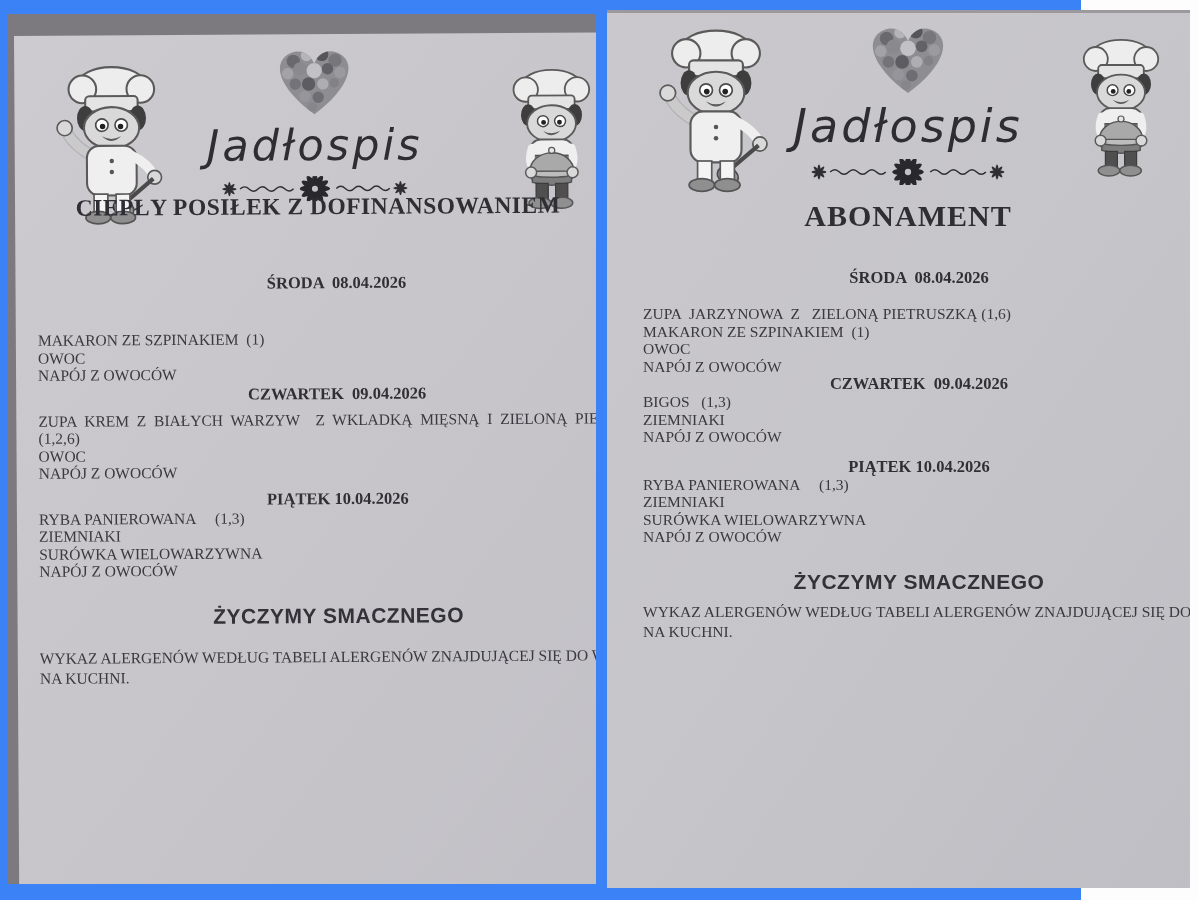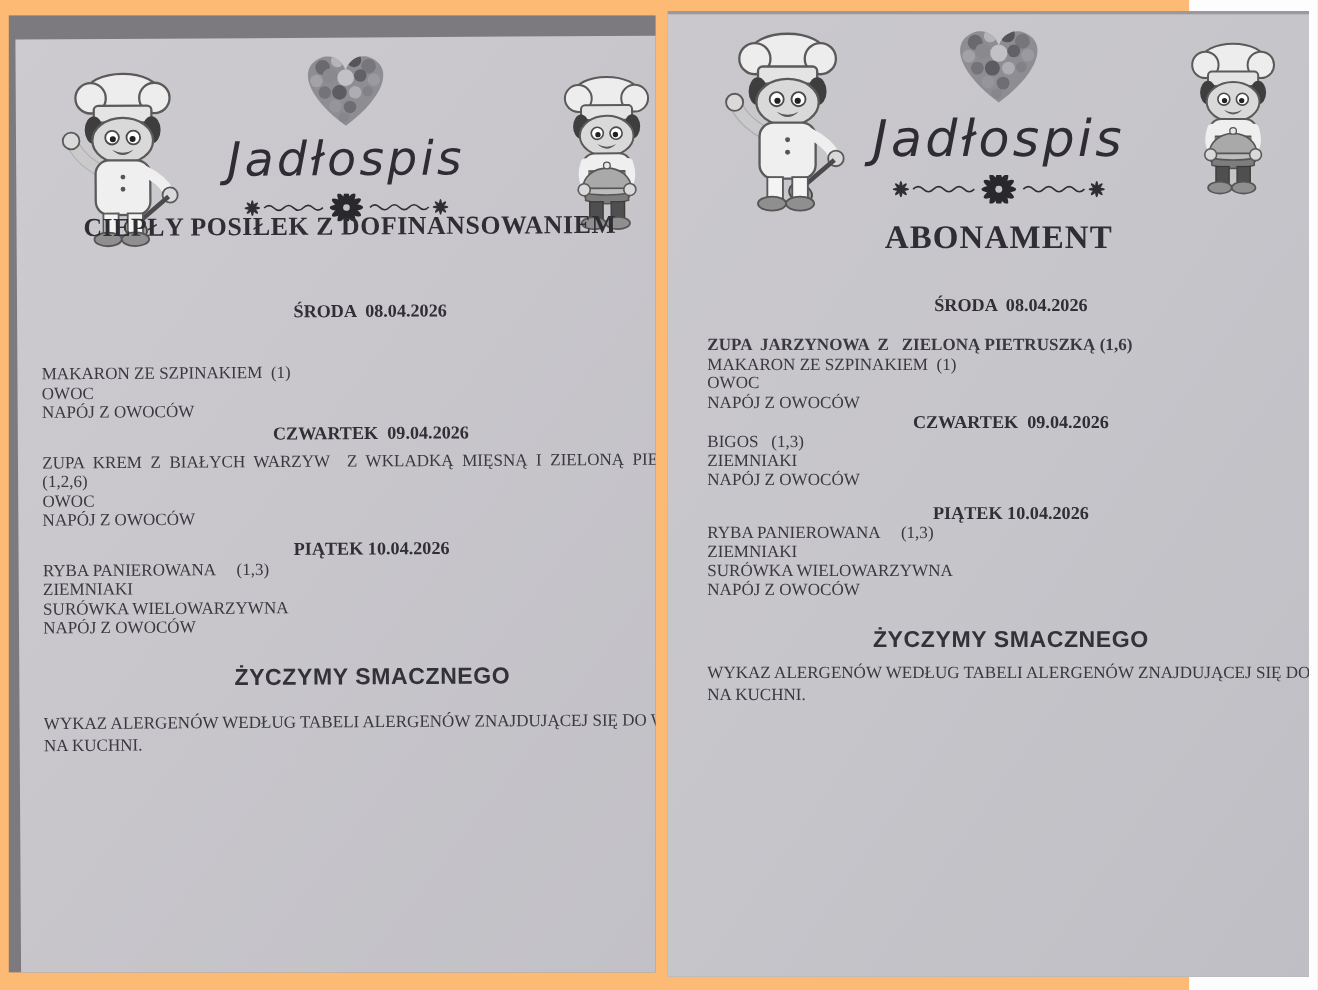--- a/index.html
+++ b/index.html
@@ -1,21 +1,21 @@
 <!DOCTYPE html>
 <html><head>
 <meta charset="utf-8">
 <style>
   html,body { margin:0; padding:0; }
   body {
     width:1198px; height:900px; background:#fdfdfd;
     font-family:"Liberation Serif", serif;
     overflow:hidden;
   }
-  .collage { position:relative; width:1081px; height:900px; background:#fdba74; }
+  .collage { position:relative; width:1081px; height:900px; background:#3b82f6; }
 
   .photo {
     position:absolute; overflow:hidden;
   }
   .photo-left  { left:8px;  top:14px; width:588px; height:870px; background:#7c7a7f; }
   .photo-right { left:607px; top:10px; width:583px; height:878px; background:#9b999e; }
 
   .paper {
     position:absolute;
     background:linear-gradient(128deg,#cdcbd0 0%, #c8c6cb 45%, #c1c0c6 100%);
@@ -78,21 +78,21 @@
   .menu-left .gap-d1-items  { margin-top:38px; }
   .menu-left .gap-items-d2  { margin-top:2px; }
   .menu-left .gap-d2-items  { margin-top:8px; }
   .menu-left .gap-items-d3  { margin-top:9px; }
   .menu-left .gap-d3-items  { margin-top:1px; }
   .menu-left .gap-closing   { margin-top:25px; }
   .menu-left .gap-footer    { margin-top:19px; }
 
   
   .menu-right .pad-top      { padding-top:6px; }
-  .menu-right .gap-d1-items { margin-top:18px;font-weight:bold; }
+  .menu-right .gap-d1-items { margin-top:18px; }
   .menu-right .gap-items-d2 { margin-top:0px; }
   .menu-right .gap-d2-items { margin-top:11px; }
   .menu-right .gap-items-d3 { margin-top:12px; }
   .menu-right .gap-d3-items { margin-top:11px; }
   .menu-right .gap-closing  { margin-top:24px; }
   .menu-right .gap-footer   { margin-top:8px; }
 
   svg { display:block; }
 </style>
 </head>

